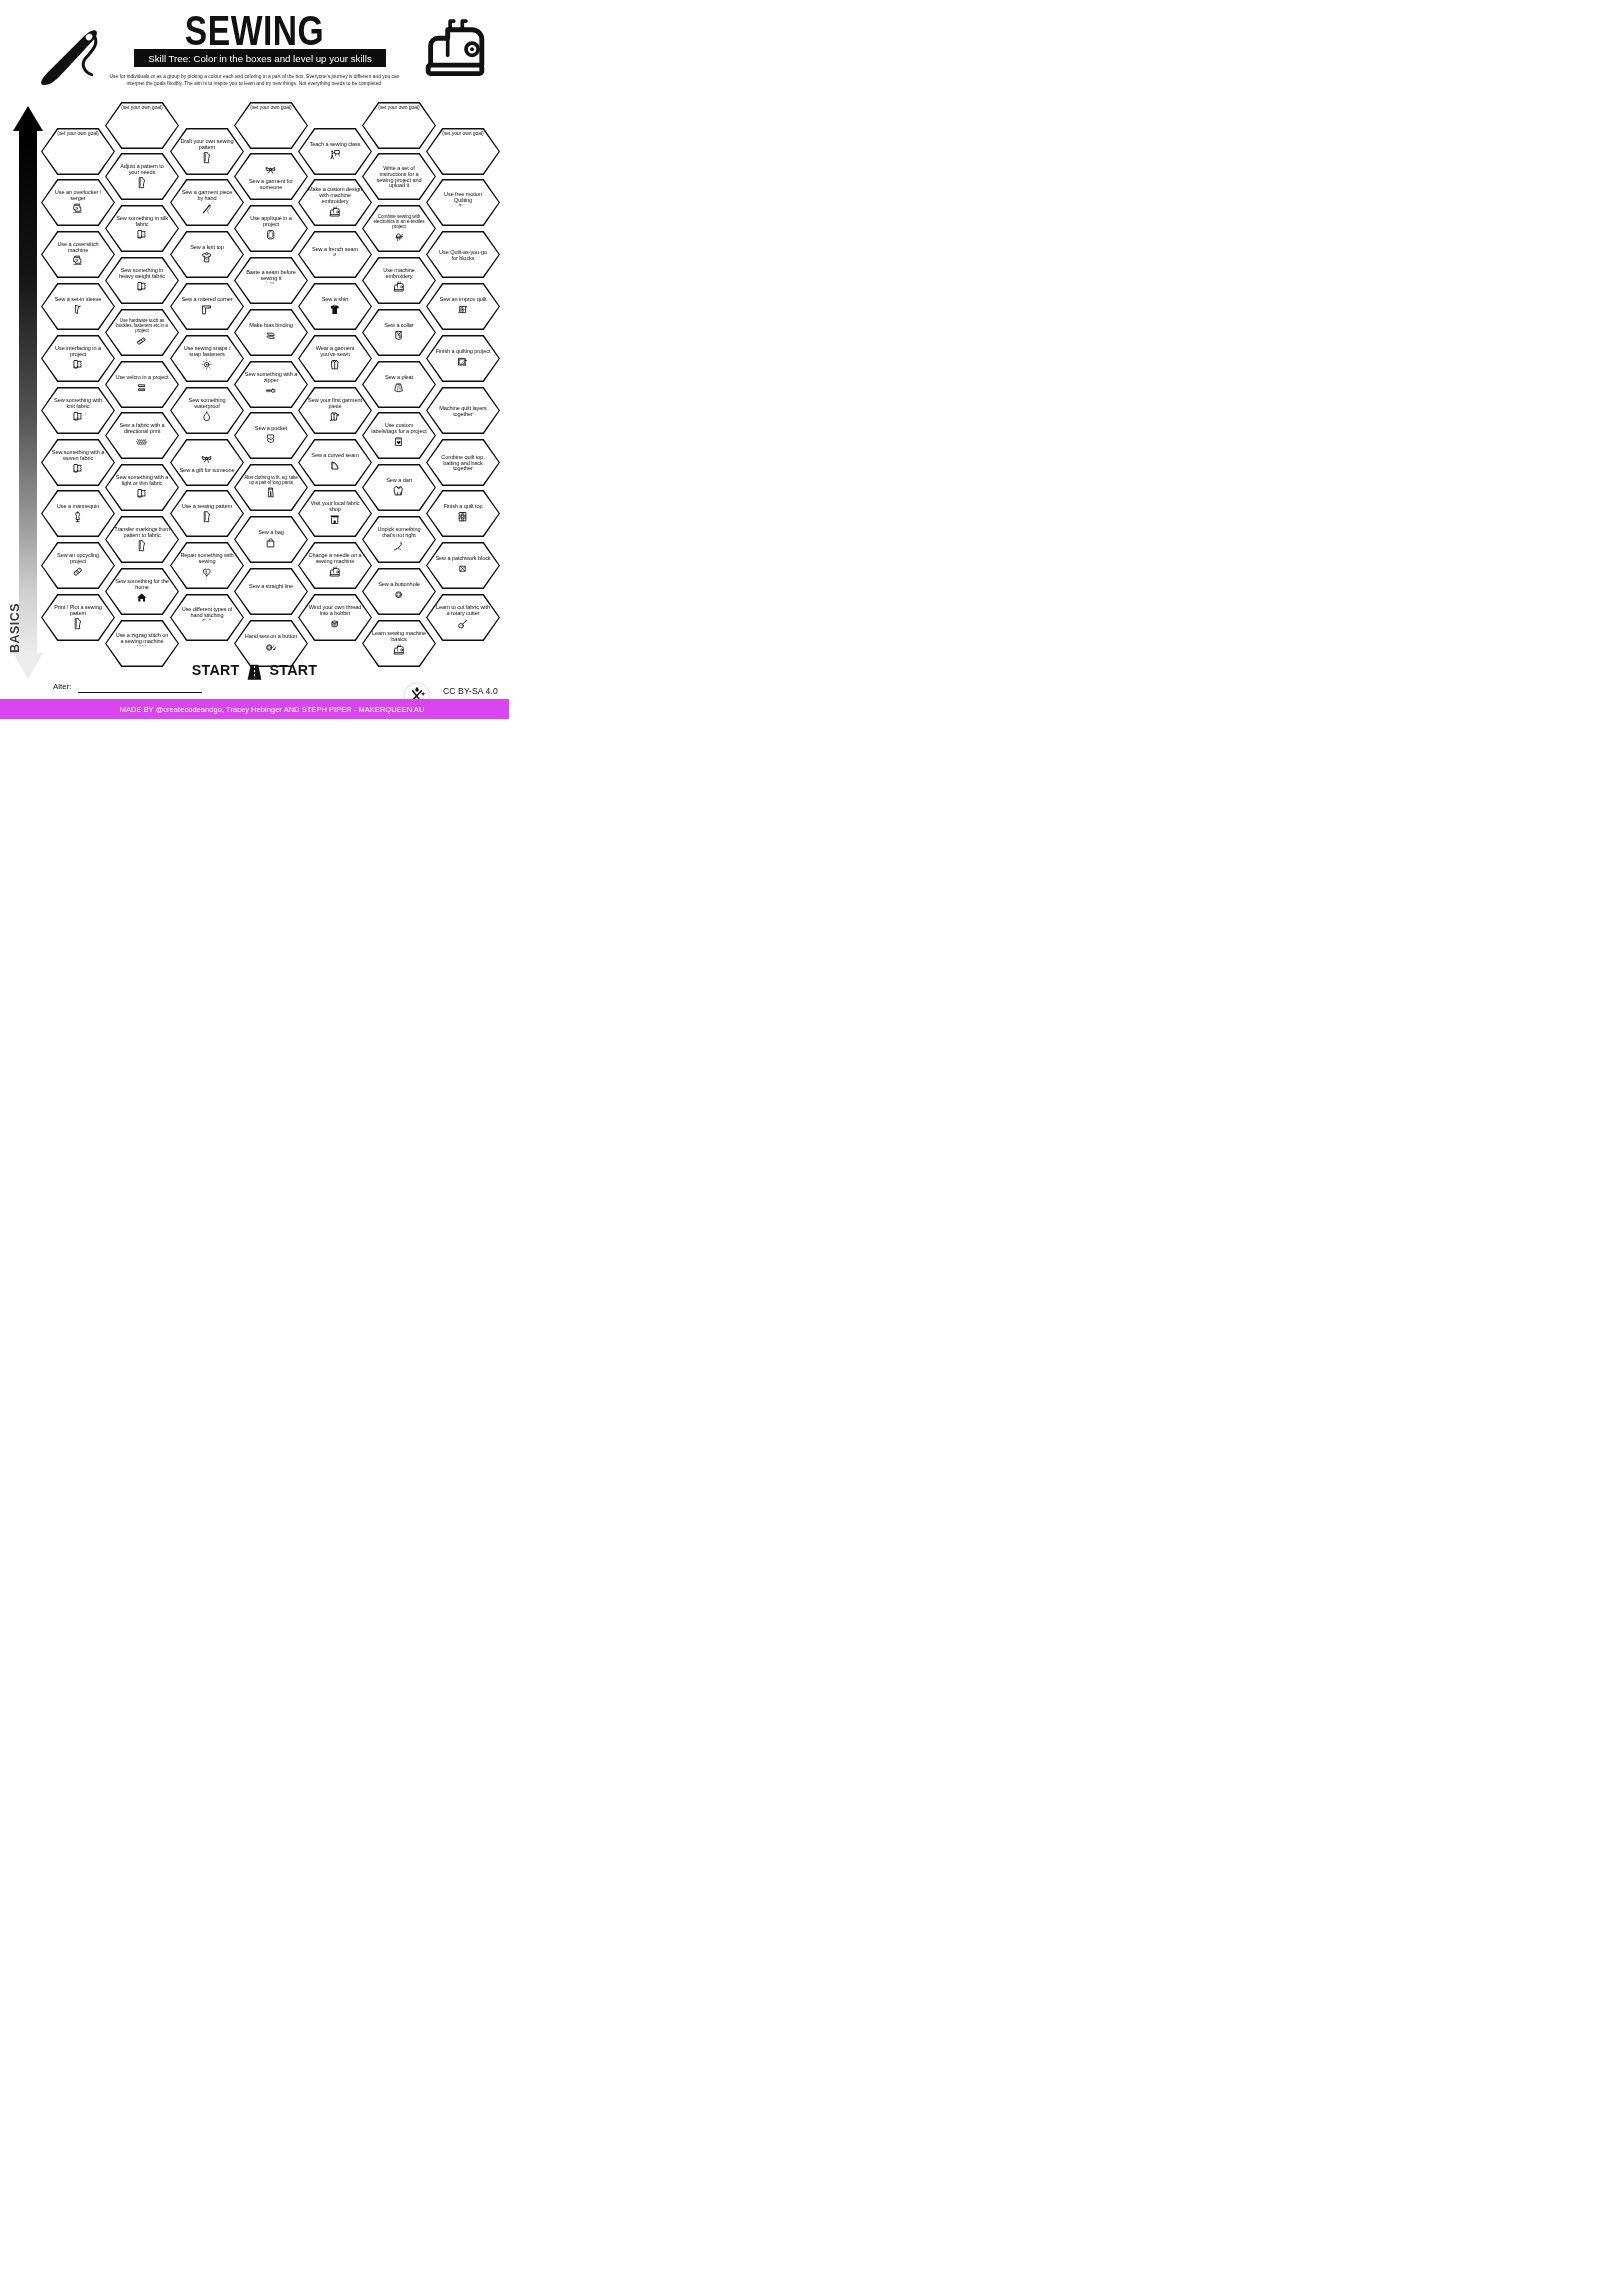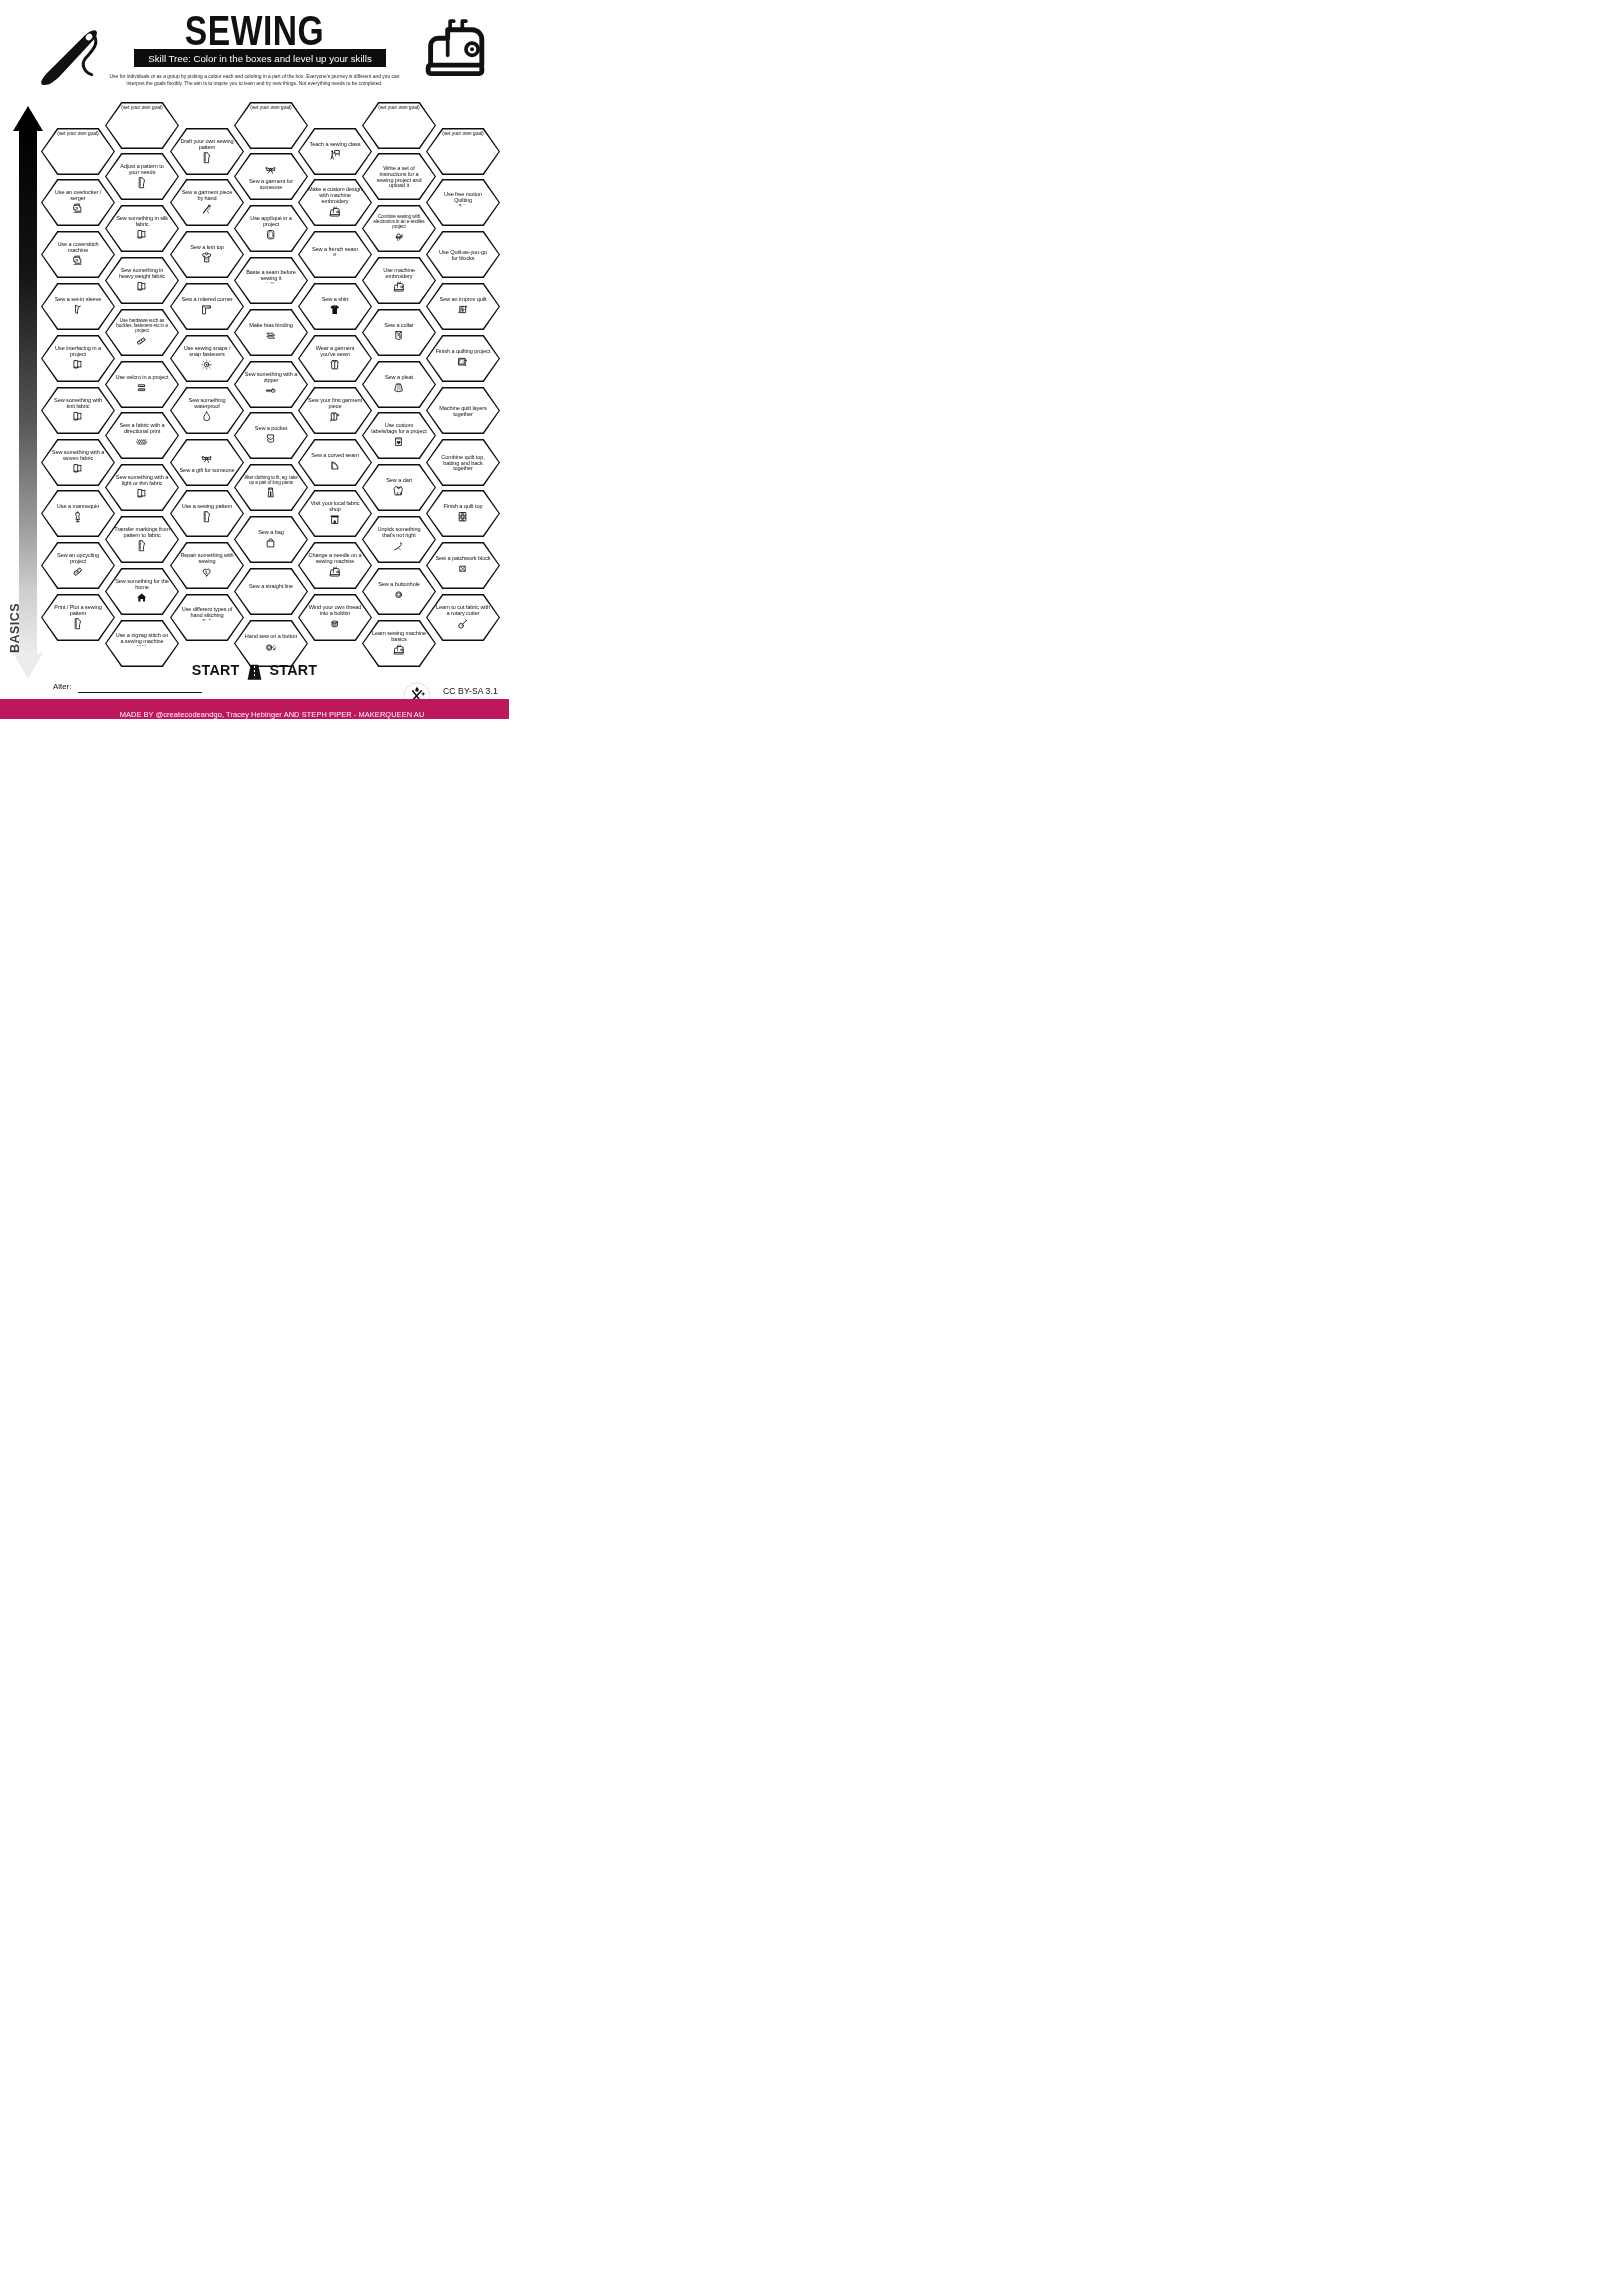--- a/index.html
+++ b/index.html
@@ -38,22 +38,22 @@
   .hex-label.goalt{font-size:5.1px;}
   .icon{flex:none;}
   
   .start{position:absolute;left:0;right:0;top:662px;text-align:center;}
   .start .inner{display:inline-flex;align-items:flex-start;gap:4.6px;}
   .start b{font-size:14.3px;font-weight:bold;letter-spacing:0.2px;}
   .name-row{position:absolute;left:53px;top:682px;font-size:7.9px;}
   .name-line{position:absolute;left:78px;top:692px;width:124px;border-top:0.7px solid #111;}
   .badge{position:absolute;left:403px;top:682px;width:28px;height:28px;}
   .license{position:absolute;left:443px;top:686px;font-size:8.6px;letter-spacing:0.1px;}
-  .footbar{position:absolute;left:0;top:699px;width:544px;height:20.4px;background:#be185d;
-       color:#fff;display:flex;align-items:flex-end;justify-content:center;font-size:7.4px;letter-spacing:0.1px;}
+  .footbar{position:absolute;left:0;top:699px;width:544px;height:20.4px;background:#d946ef;
+       color:#fff;display:flex;align-items:center;justify-content:center;font-size:7.4px;letter-spacing:0.1px;}
   
   .s{fill:none;stroke:#111;stroke-width:4;stroke-linecap:round;stroke-linejoin:round;}
   .f{fill:#111;stroke:none;}
 </style>
 </head>
 <body>
 
 <svg width="0" height="0" style="position:absolute" aria-hidden="true">
 <defs>
 <symbol id="i-pattern" viewBox="0 0 64 64">
@@ -995,18 +995,18 @@
         </svg>
       <b>START</b>
     </span>
   </div>
 
   <div class="name-row">Alter:</div>
   <div class="name-line"></div>
   <svg class="badge" viewBox="0 0 60 60" width="28" height="28">
       <use href="#i-badge"></use>
     </svg>
-  <div class="license">CC BY-SA 3.1</div>
+  <div class="license">CC BY-SA 4.0</div>
   <div class="footbar">
     <span>MADE BY @createcodeandgo, Tracey Hebinger  AND STEPH PIPER  -  MAKERQUEEN AU</span>
   </div>
 </div>
 
 
 </body></html>

